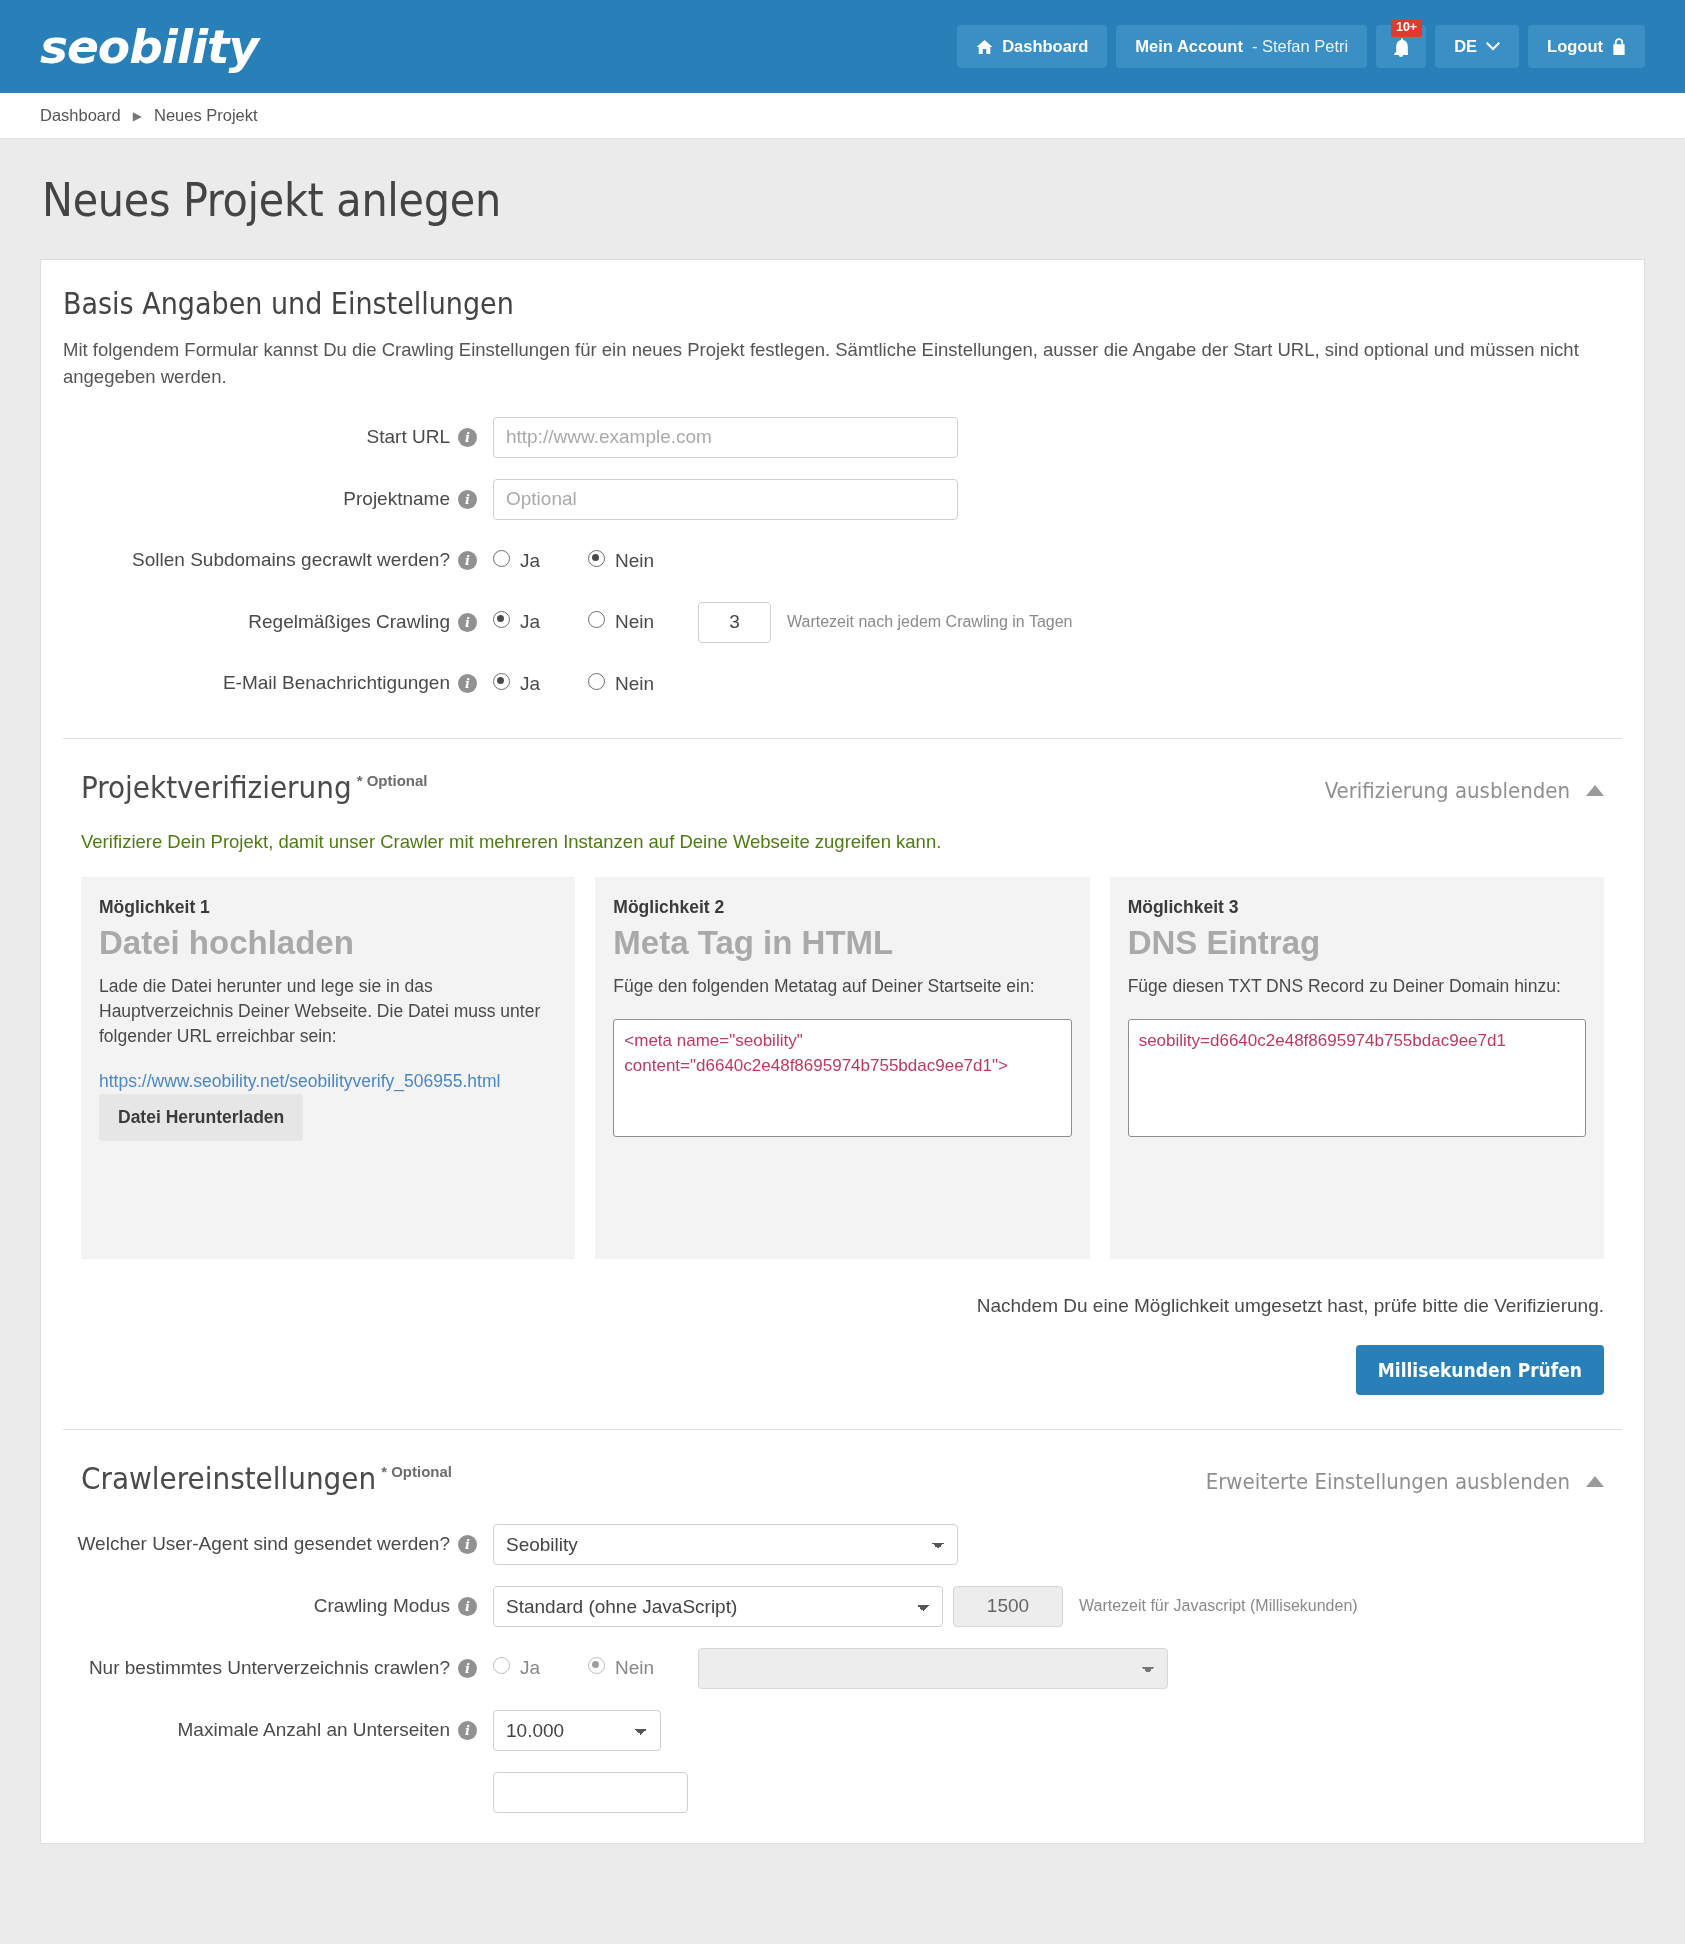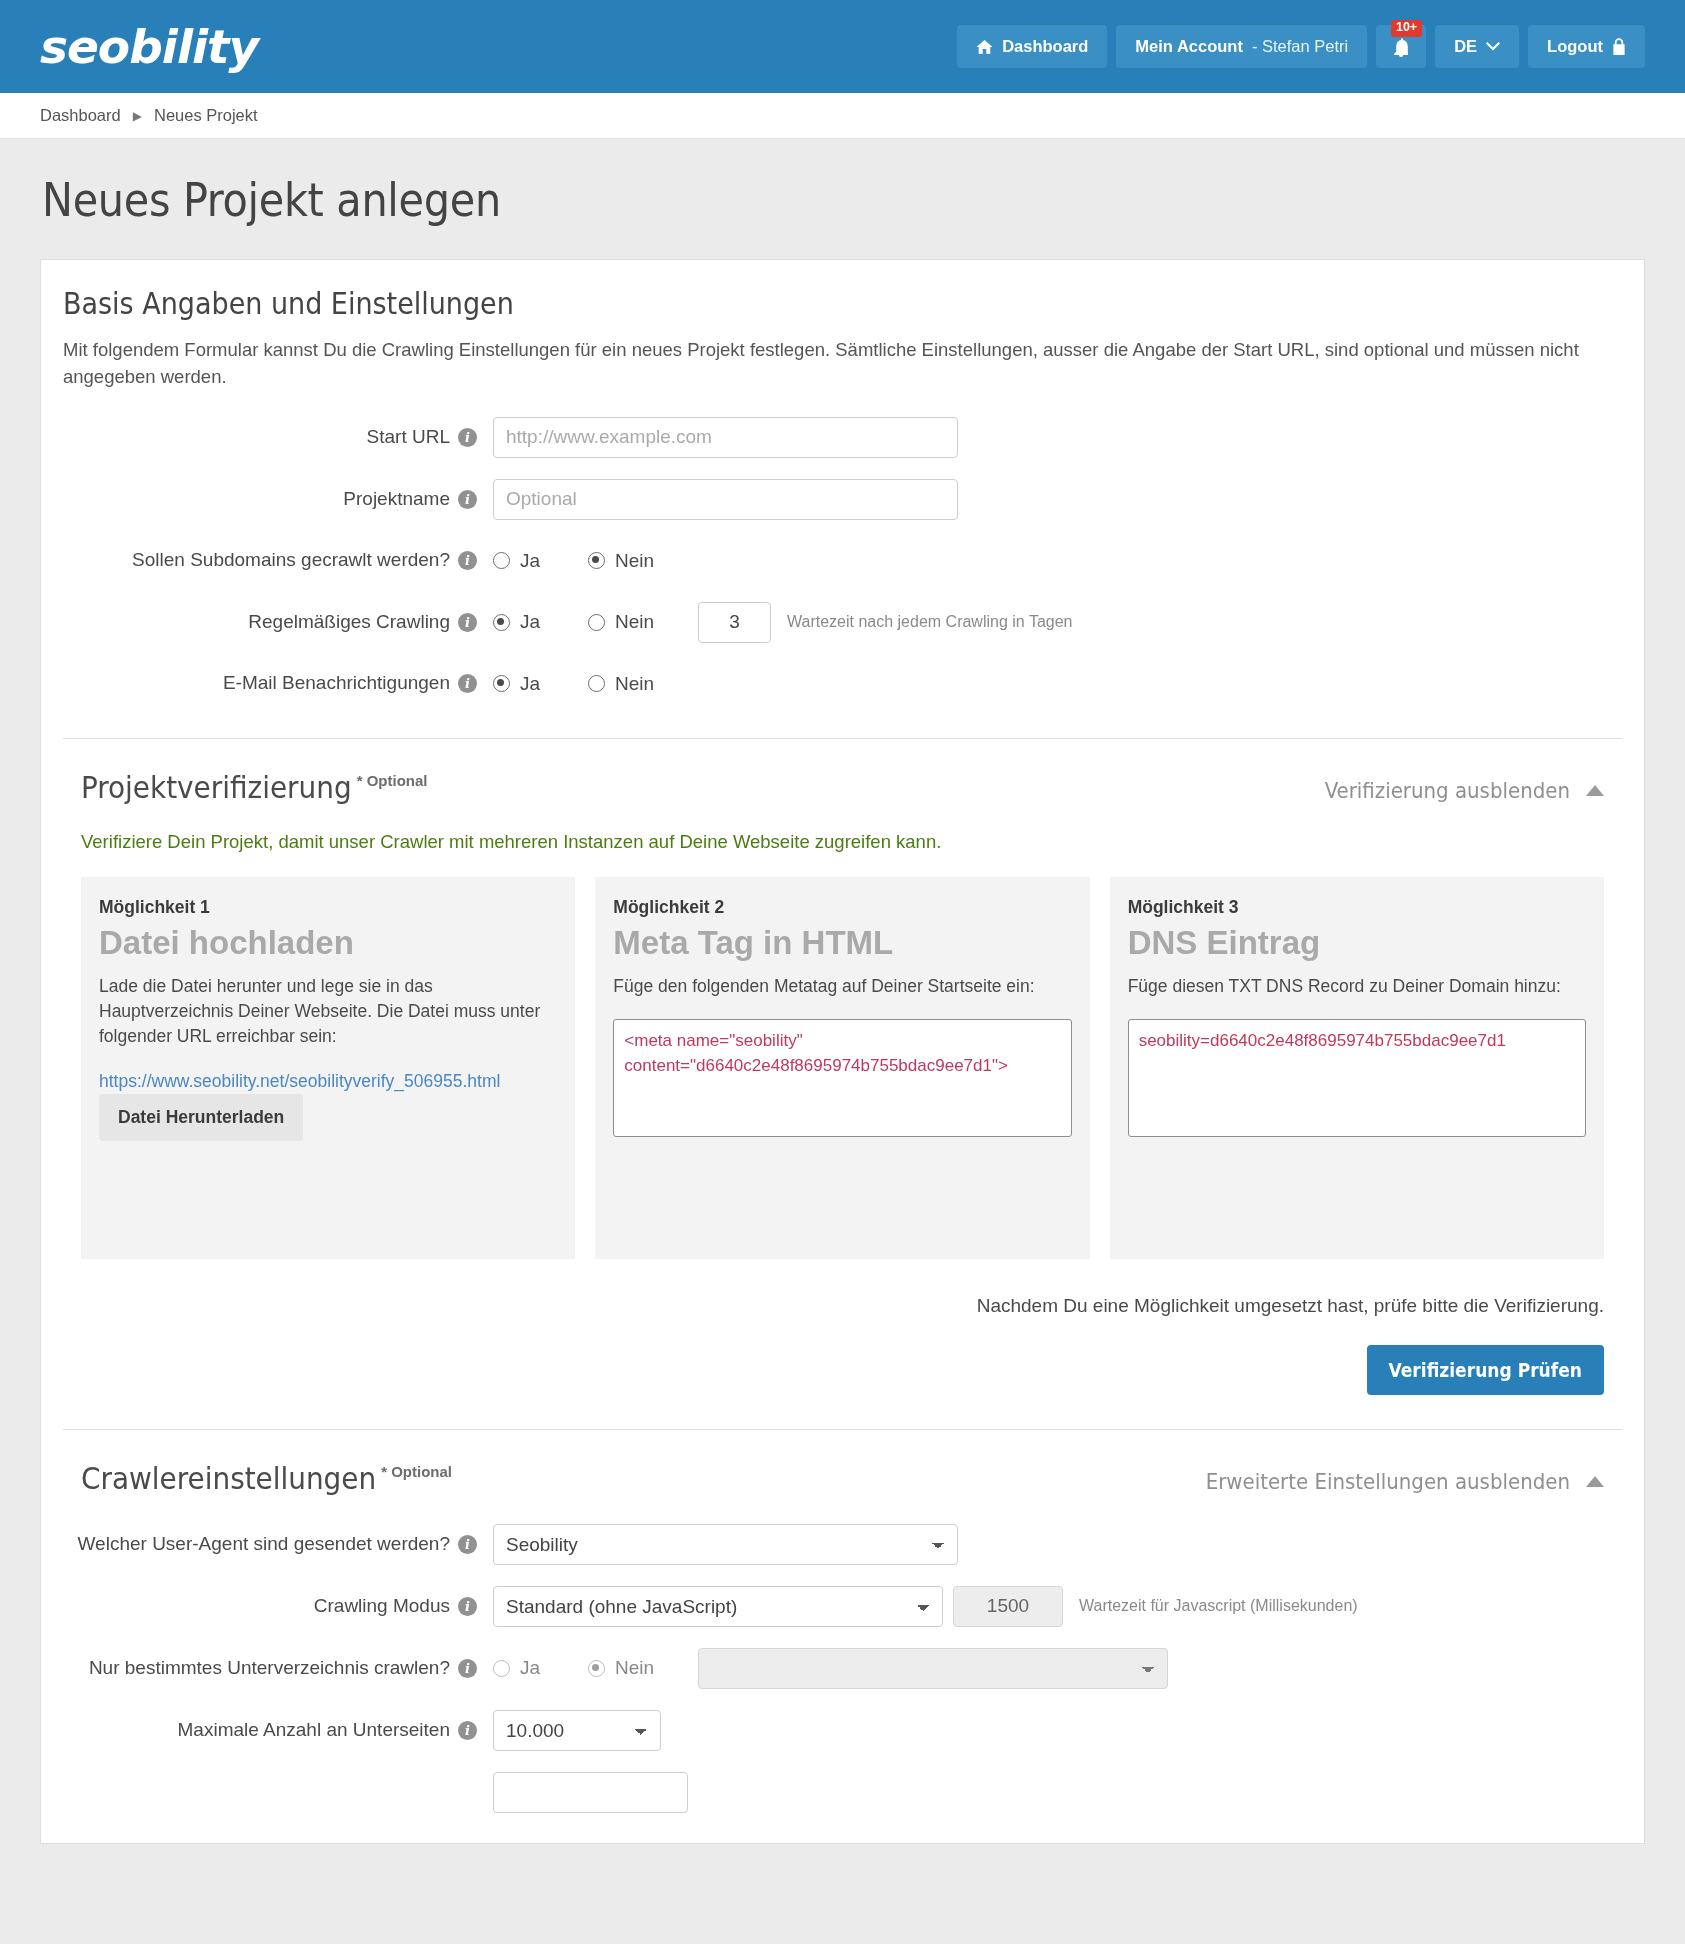--- a/index.html
+++ b/index.html
@@ -201,21 +201,21 @@
       calc(100% - 19px) 18px,
       calc(100% - 13px) 18px;
     background-size: 6px 6px, 6px 6px;
     background-repeat: no-repeat;
   }
   select.maxpages { width: 168px; }
 
   
   .radiogrp { display: flex; align-items: center; }
   .radio {
-    display: inline-flex; align-items: center; gap: 10px;
+    display: inline-flex; align-items: flex-start; gap: 10px;
     font-size: 19px; color: #4a4a4a; cursor: pointer;
   }
   .radio .dot {
     width: 17px; height: 17px;
     border-radius: 50%;
     border: 1.6px solid #6d6d6d;
     background: #fff;
     display: inline-block;
     position: relative;
     flex: 0 0 auto;
@@ -551,21 +551,21 @@
         <div class="kicker">Möglichkeit 3</div>
         <h4>DNS Eintrag</h4>
         <p>Füge diesen TXT DNS Record zu Deiner Domain hinzu:</p>
         <textarea class="codebox" style="">seobility=d6640c2e48f8695974b755bdac9ee7d1</textarea>
       </div>
 
     </div>
 
     <div class="verify-foot">
       <div class="note">Nachdem Du eine Möglichkeit umgesetzt hast, prüfe bitte die Verifizierung.</div>
-      <button class="btn-primary">Verifizierung Prüfen</button>
+      <button class="btn-primary">Millisekunden Prüfen</button>
     </div>
 
     <hr class="divider">
 
     <div class="sec-head">
       <h3>
         <span>Crawlereinstellungen</span><span class="opt-sup">* Optional</span>
       </h3>
       <div class="toggle-link">
         <span>Erweiterte Einstellungen ausblenden</span>

